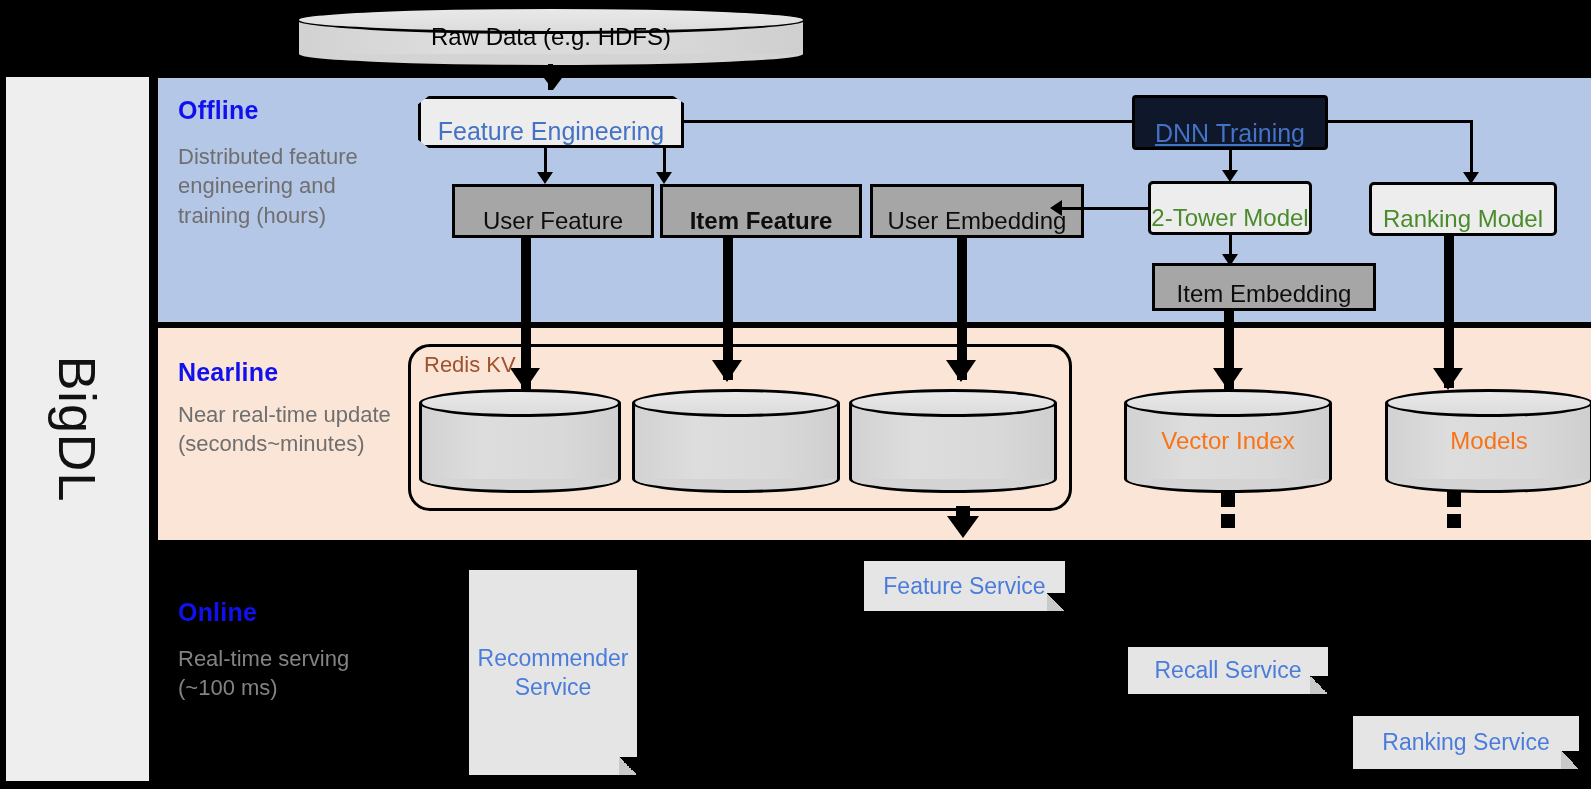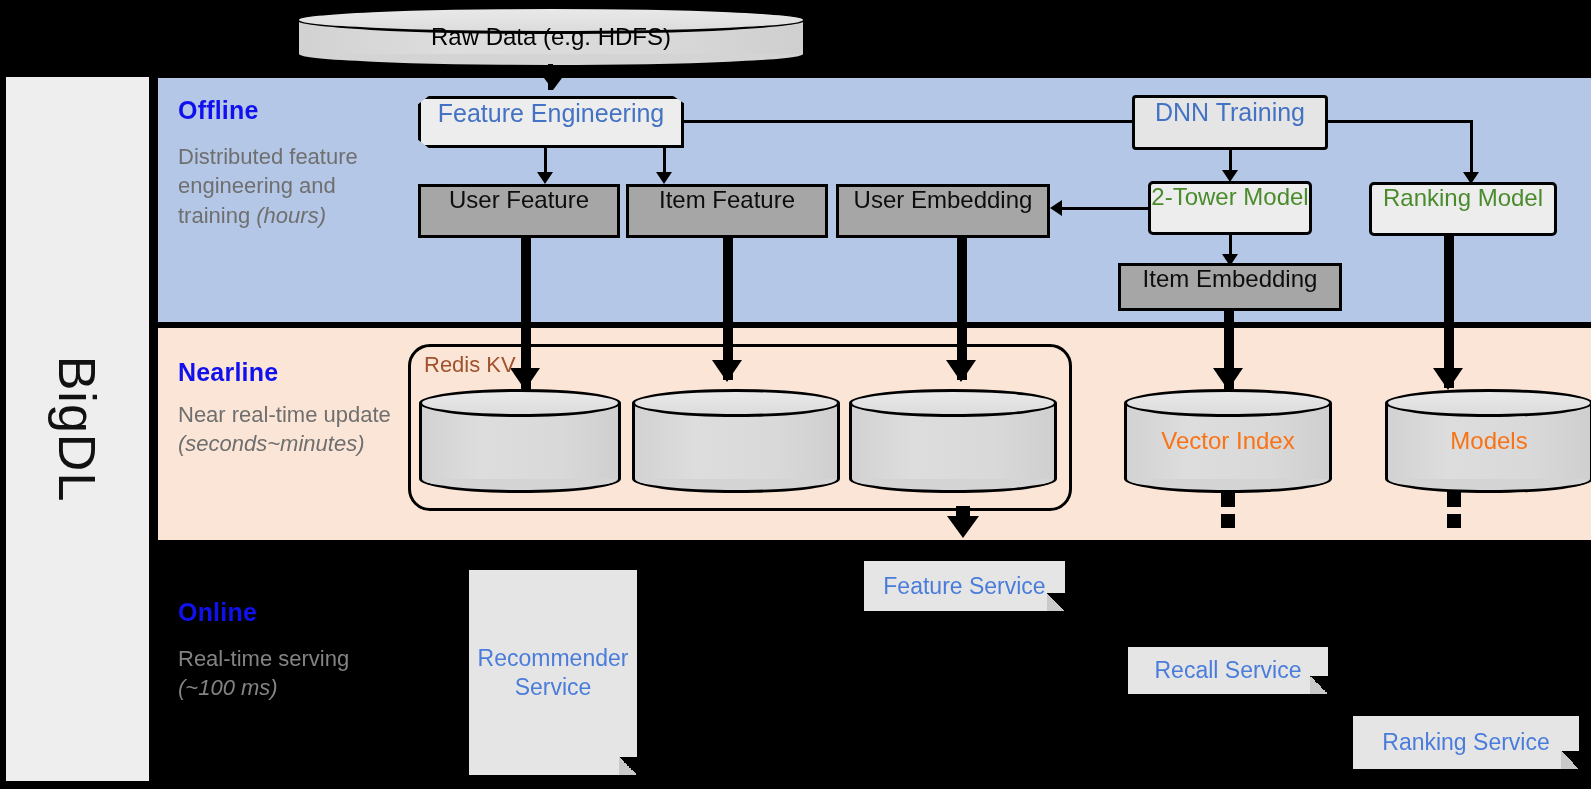--- a/index.html
+++ b/index.html
@@ -15,44 +15,44 @@
   
   #bigdl-rail{position:absolute;left:6px;top:77px;width:143px;height:704px;background:#eeeeee;}
   #bigdl-text{position:absolute;left:0;top:0;width:143px;height:704px;display:flex;
     align-items:center;justify-content:center;}
   #bigdl-text span{transform:rotate(90deg);font-size:52px;color:#111;letter-spacing:1px;
     white-space:nowrap;font-family:"Liberation Sans", sans-serif;}
 
   
   .stage-title{position:absolute;font-size:25px;color:#1111ee;font-weight:600;letter-spacing:.2px;}
   .stage-desc{position:absolute;font-size:22px;color:#6f6f6f;line-height:1.33;width:230px;}
-  .stage-desc .it{font-style:italic;}
+  .stage-desc .it{}
 
   #t-offline{left:178px;top:96px;}
   #d-offline{left:178px;top:142px;}
   #t-nearline{left:178px;top:358px;}
   #d-nearline{left:178px;top:400px;width:250px;}
   #t-online{left:178px;top:598px;}
   #d-online{left:178px;top:644px;color:#838383;}
 
   
-  .node{position:absolute;box-sizing:border-box;display:flex;align-items:flex-start;
+  .node{position:absolute;box-sizing:border-box;display:flex;align-items:flex-end;
         justify-content:center;text-align:center;line-height:1.12;}
 
-  .grey-box{background:#a6a6a6;border:3px solid #000;color:#0d0d0d;font-size:24px;}
+  .grey-box{background:#a6a6a6;border:3px solid #000;color:#0d0d0d;font-size:24px;margin-left:34px;}
 
   .proc-round{background:#ededed;border:3px solid #000;border-radius:5px;font-size:24px;}
   .proc-green{color:#4a8b2c;}
 
   
   .flag{background:#ededed;border:3px solid #000;font-size:25px;color:#4472c4;
     clip-path:polygon(0 16%,4% 0,96% 0,100% 14%,100% 100%,4% 100%,0 84%);}
 
   
-  .bracket{background:#e5e5e5;font-size:25px;color:#4472c4;}
+  .bracket{background:#0f172a;font-size:25px;color:#4472c4;text-decoration:underline;}
 
   
   .doc{position:absolute;background:#e5e5e5;color:#4a7ddb;font-size:23px;
        display:flex;align-items:center;justify-content:center;text-align:center;line-height:1.25;}
   .doc::after{content:"";position:absolute;right:0;bottom:0;width:18px;height:18px;
        background:linear-gradient(225deg,#000 0 50%,#c9c9c9 50% 100%);}
 
   
   .cyl{position:absolute;}
   .cyl .body{position:absolute;left:0;right:0;top:14px;bottom:14px;
@@ -144,21 +144,21 @@
   <div class="ln" style="left:1229px;top:150px;width:3px;height:28px;"></div>
   <div class="arrow-d" style="left:1222px;top:170px;"></div>
 
   <div class="ln" style="left:1328px;top:120px;width:145px;height:3px;"></div>
   <div class="ln" style="left:1470px;top:120px;width:3px;height:60px;"></div>
   <div class="arrow-d" style="left:1463px;top:172px;"></div>
 
   <div class="node grey-box" style="left:418px;top:184px;width:202px;height:54px;">
     <span>User Feature</span>
   </div>
-  <div class="node grey-box" style="left:626px;top:184px;width:202px;height:54px;">
+  <div class="node grey-box" style="left:626px;top:184px;width:202px;height:54px;font-weight:bold;">
     <span>Item Feature</span>
   </div>
   <div class="node grey-box" style="left:836px;top:184px;width:214px;height:54px;">
     <span>User Embedding</span>
   </div>
 
   <div class="node proc-round proc-green" style="left:1148px;top:181px;width:164px;height:54px;">
     <span>2-Tower Model</span>
   </div>
 

